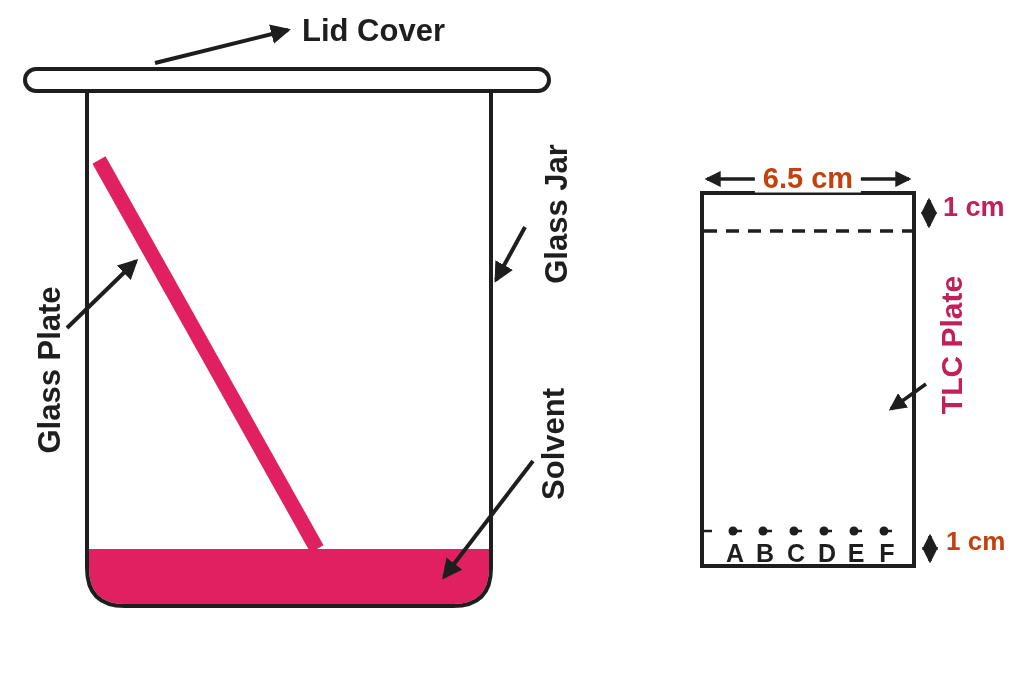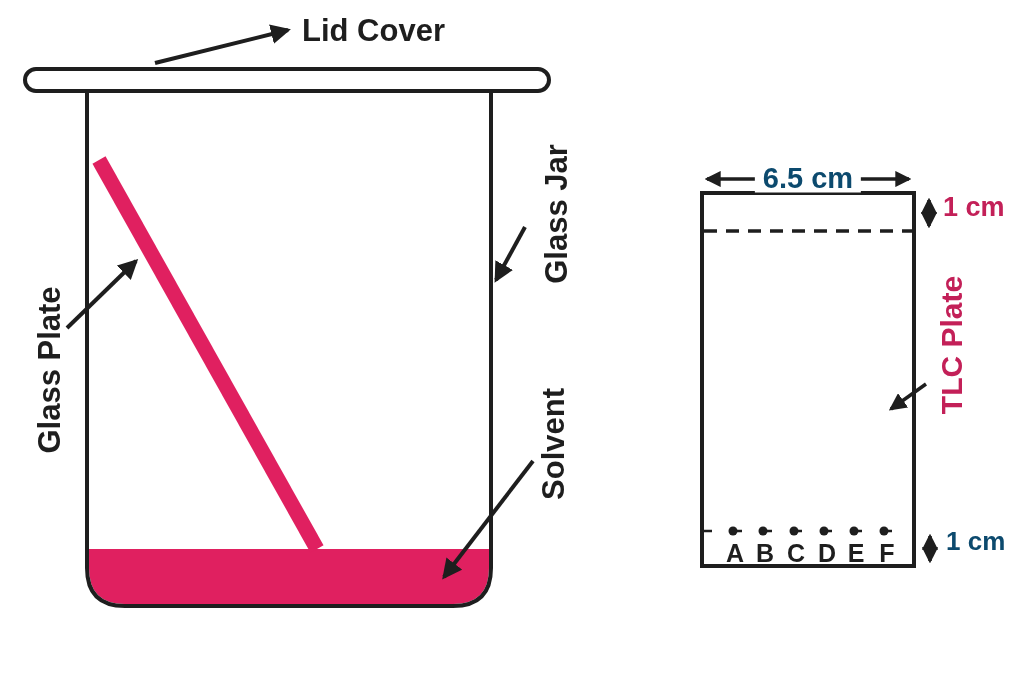--- a/index.html
+++ b/index.html
@@ -8,21 +8,21 @@
     font-family:"Liberation Sans", sans-serif;color:#1e1e1e;text-decoration:underline;
   }
   #art{position:absolute;left:0;top:0;}
   .label{
     position:absolute;font-weight:600;font-size:31px;color:#1e1e1e;
     white-space:nowrap;line-height:1;
   }
   .label.vert{transform:translate(-50%,-50%) rotate(-90deg);}
   .label.pink{color:#c32058;}
   .dim{
-    position:absolute;font-weight:700;font-size:27px;color:#0c4a6e;
+    position:absolute;font-weight:700;font-size:27px;color:#c2410c;
     white-space:nowrap;line-height:1;
   }
   .dim.pink{color:#c32058;}
   .dim.onLine{background:#ffffff;padding:0 8px;transform:translate(-50%,-50%);}
   .spot-letter{
     position:absolute;font-weight:600;font-size:25px;color:#1e1e1e;
     transform:translateX(-50%);line-height:1;
   }
 </style>
 </head>

